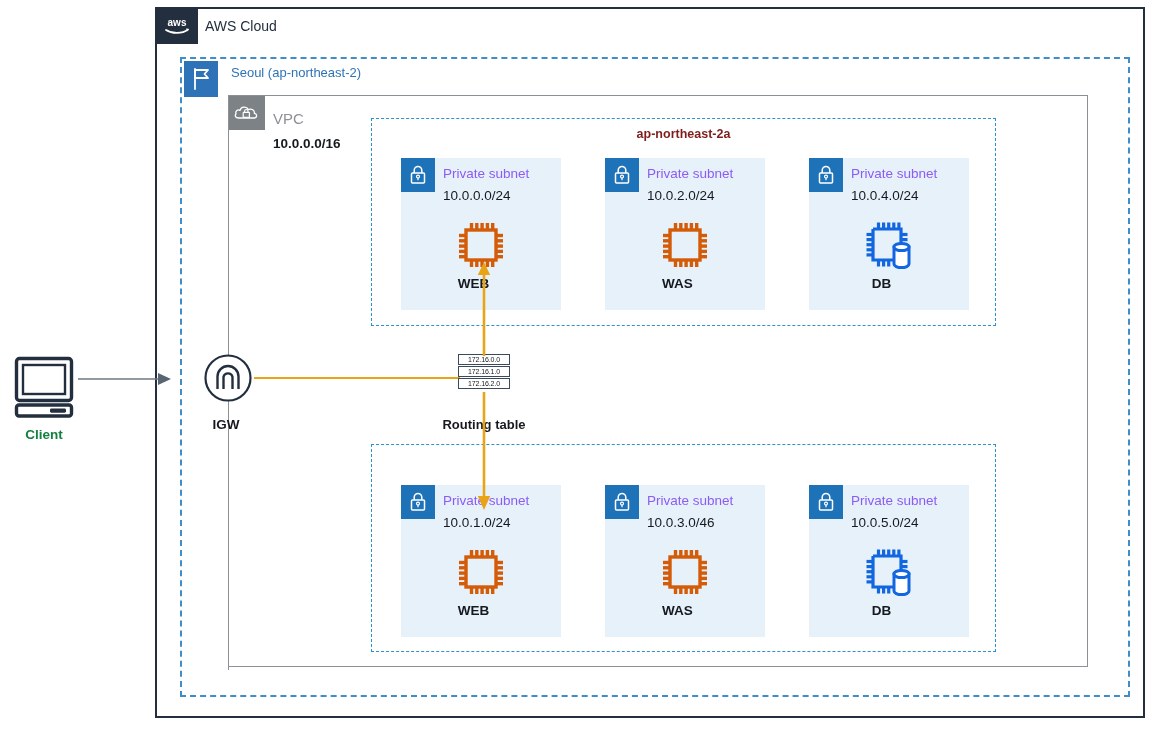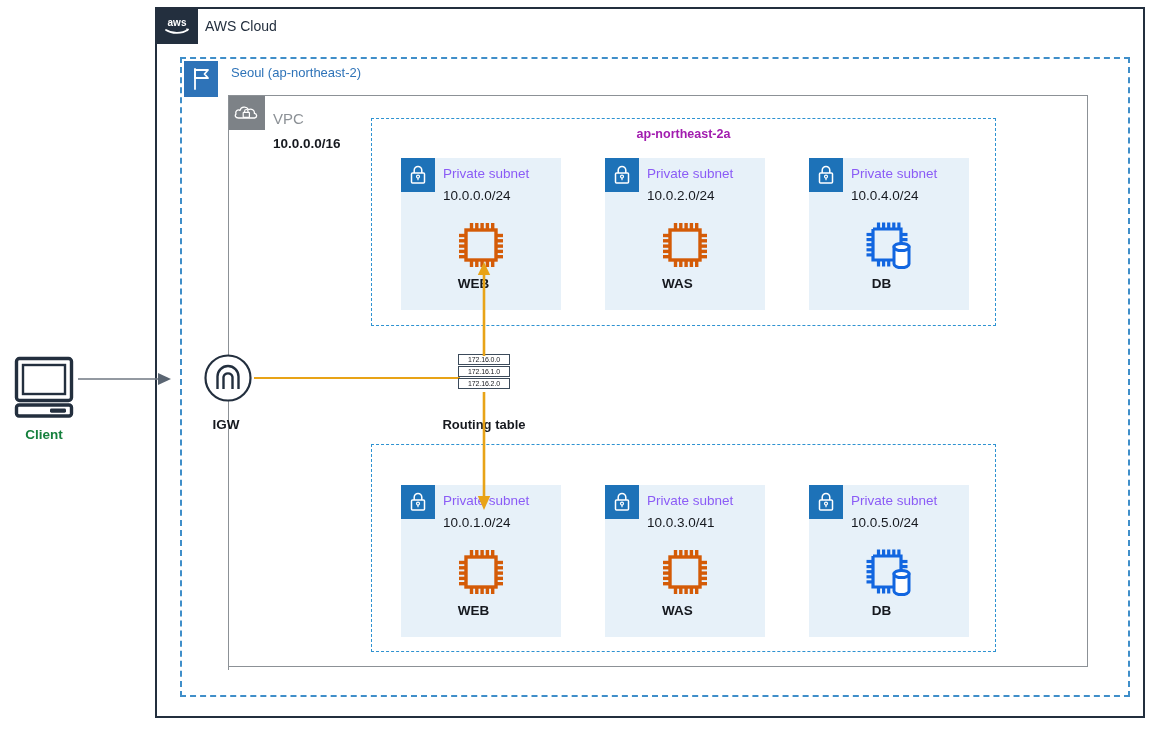--- a/index.html
+++ b/index.html
@@ -80,21 +80,21 @@
 
   
   .az-box {
     border: 1.6px dashed #2E92D1;
     box-sizing: border-box;
     background: transparent;
   }
   .az-a { left: 371px; top: 118px; width: 625px; height: 208px; }
   .az-c { left: 371px; top: 444px; width: 625px; height: 208px; }
   .az-label {
-    font-size: 12.5px; font-weight: bold; color: #a21caf;
+    font-size: 12.5px; font-weight: bold; color: #7f1d1d;
     width: 625px; text-align: center;
   }
   .az-label-a { left: 371px; top: 127px; }
   .az-label-c { left: 371px; top: 453px; }
 
   
   .subnet {
     width: 160px; height: 152px;
     background: #E7F1F9;
     box-sizing: border-box;
@@ -370,21 +370,21 @@
   <div class="abs subnet" style="left:605px; top:485px;">
     <div class="subnet-badge">
       <svg width="20" height="22" viewBox="0 0 20 22" aria-hidden="true">
         <rect x="3.5" y="9" width="13" height="10" rx="1" fill="none" stroke="#ffffff" stroke-width="1.5"></rect>
         <path d="M6.2 9 V6.2 a3.8 3.8 0 0 1 7.6 0 V9" fill="none" stroke="#ffffff" stroke-width="1.5"></path>
         <circle cx="10" cy="12.6" r="1.5" fill="none" stroke="#ffffff" stroke-width="1.2"></circle>
         <line x1="10" y1="13.8" x2="10" y2="16.2" stroke="#ffffff" stroke-width="1.2"></line>
       </svg>
     </div>
     <div class="subnet-title">Private subnet</div>
-    <div class="subnet-cidr">10.0.3.0/41</div>
+    <div class="subnet-cidr">10.0.3.0/46</div>
     <div class="node-icon">
       <svg width="58" height="58" viewBox="0 0 58 58" aria-hidden="true">
         <g stroke="#D45B07" stroke-width="3.4" fill="none">
           <rect x="14" y="14" width="30" height="30"></rect>
           <line x1="19.5" y1="14" x2="19.5" y2="7"></line>
             <line x1="24.8" y1="14" x2="24.8" y2="7"></line>
           <line x1="30.1" y1="14" x2="30.1" y2="7"></line>
             <line x1="35.4" y1="14" x2="35.4" y2="7"></line>
           <line x1="40.7" y1="14" x2="40.7" y2="7"></line>
           <line x1="19.5" y1="44" x2="19.5" y2="51"></line>

